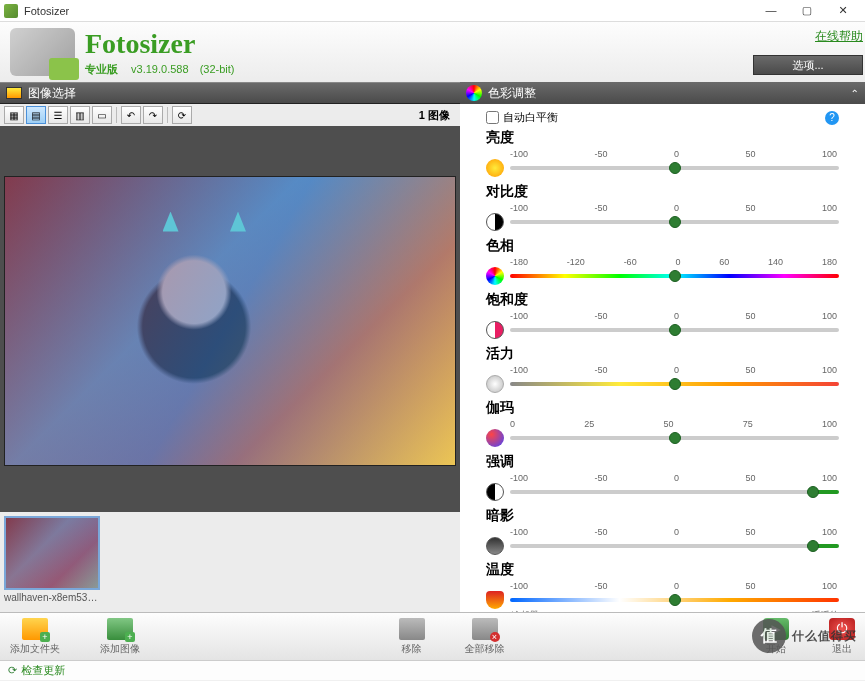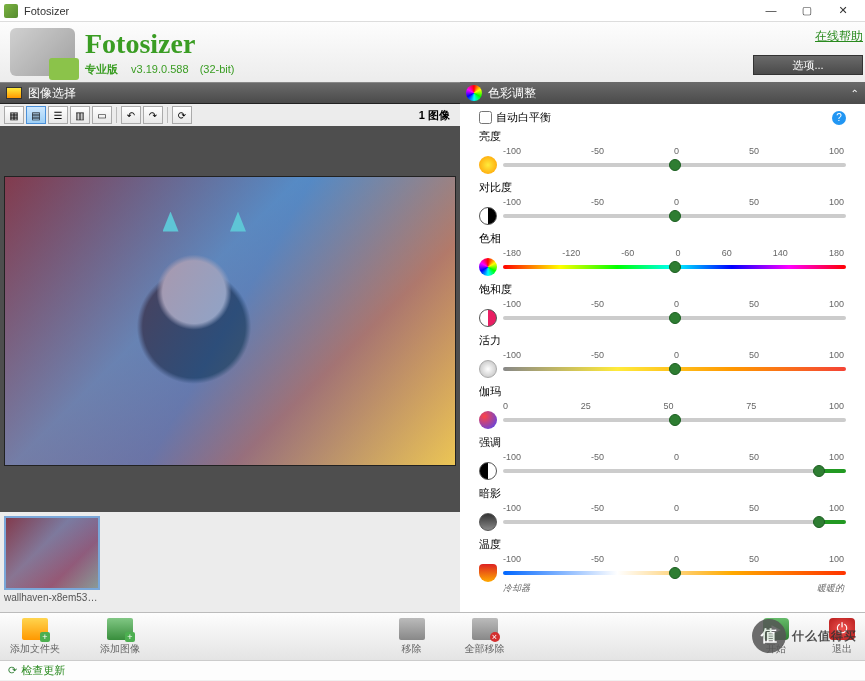--- a/index.html
+++ b/index.html
@@ -47,27 +47,27 @@
   linear-gradient(120deg, rgba(200,60,60,.55), rgba(60,120,200,.55)),
   linear-gradient(135deg,#2d3a63,#6ea4c8 40%,#c74b4b 70%,#e8c35a);
   cursor:pointer; }
 .thumb-label { font-size: 10px; color: #555; margin-top: 2px; width:96px; overflow:hidden; text-overflow:ellipsis; white-space:nowrap; }
 
 .right-panel { flex: 1; background: #fff; display: flex; flex-direction: column; overflow:hidden; }
 .color-title { height: 22px; background: linear-gradient(#6a6a6a,#4a4a4a); color: #fff; font-size: 12px; display: flex; align-items: center; padding: 0 6px; text-align: center; }
 .color-wheel { width: 16px; height: 16px; border-radius: 50%; background: conic-gradient(red,yellow,lime,cyan,blue,magenta,red); margin-right: 6px; }
 .collapse-icon { margin-left: auto; font-size: 10px; cursor:pointer; }
 
-.sliders { padding: 6px 19px; overflow-y: auto; flex:1; }
+.sliders { padding: 6px 26px; overflow-y: auto; flex:1; }
 .auto-row { display: flex; align-items: center; font-size: 11px; color: #000; margin-bottom: 4px; }
 .auto-row input { margin-right: 4px; }
 .help-icon { margin-left: auto; width: 14px; height: 14px; border-radius: 50%; background: #2196f3; color: #fff; font-size: 10px; text-align: center; line-height: 14px; cursor:pointer; }
 
 .slider-group { margin-bottom: 6px; }
-.slider-label { font-size: 11px; font-weight: normal; color: #000; margin-bottom: 2px; }
+.slider-label { font-size: 14px; font-weight: bold; color: #000; margin-bottom: 2px; }
 .ticks { display: flex; justify-content: space-between; font-size: 9px; color: #666; padding: 0 2px 0 24px; }
 .slider-row { display: flex; align-items: center; gap: 6px; }
 .slider-icon { width: 18px; height: 18px; border-radius: 50%; flex-shrink:0; }
 .ico-bright { background: radial-gradient(#ffeb3b,#ff9800); }
 .ico-contrast { background: linear-gradient(90deg,#fff 50%,#000 50%); border:1px solid #555; }
 .ico-hue { background: conic-gradient(red,yellow,lime,cyan,blue,magenta,red); }
 .ico-sat { background: linear-gradient(90deg,#fff 50%,#e91e63 50%); border:1px solid #555; }
 .ico-vib { background: radial-gradient(#fff,#bbb); border:1px solid #aaa; }
 .ico-gamma { background: radial-gradient(circle at 30% 30%, #f44, #44f); }
 .ico-high { background: linear-gradient(90deg,#000 50%,#fff 50%); border:1px solid #555; }

